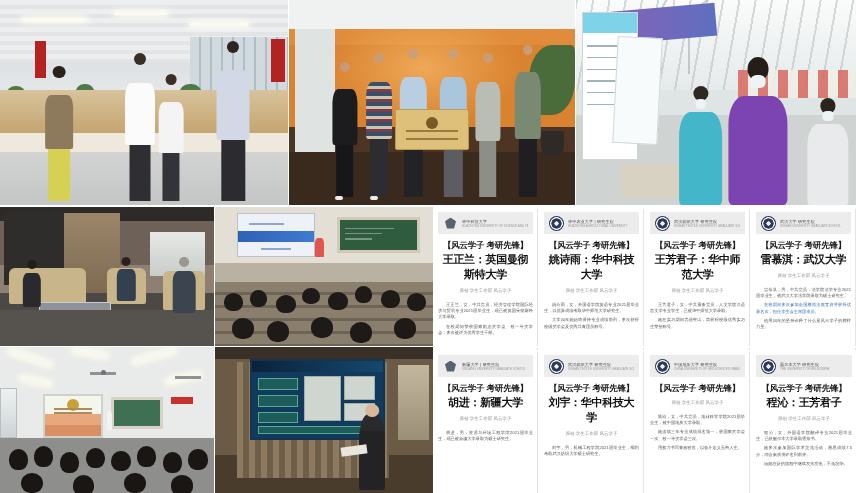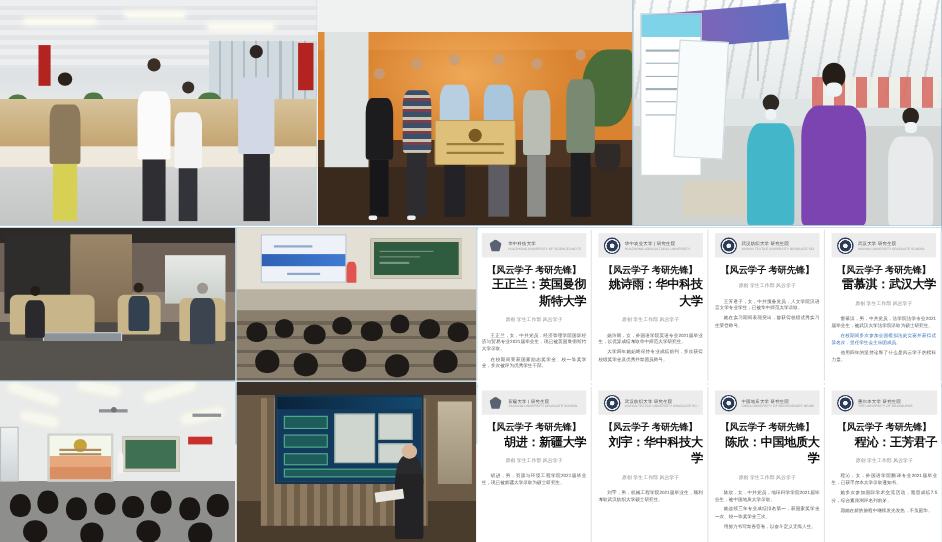--- a/index.html
+++ b/index.html
@@ -6,21 +6,21 @@
   * { box-sizing: border-box; margin: 0; padding: 0; }
   html, body {
     width: 856px; height: 493px;
     background: #ffffff;
     font-family: "Liberation Sans", sans-serif;
     overflow: hidden;
   }
   .collage {
     position: relative;
     width: 856px; height: 404px;
-    background: #0369a1;
+    background: #a16207;
   }
 
   
   .photo {
     position: absolute;
     overflow: hidden;
     background: #8a8f94;
   }
   .photo .scene { position: absolute; inset: 0; }
 
@@ -264,21 +264,21 @@
   }
 
   .card-bracket {
     text-align:center;
     font-size:8.5px; line-height:11px;
     font-weight:bold; color:#1a1a1a;
     letter-spacing:-.2px;
     filter: blur(.25px);
   }
   .card-title {
-    text-align:right;
+    text-align:center;
     font-size:11px; line-height:15px;
     font-weight:bold; color:#101010;
     letter-spacing:-.3px;
     margin-top:1px;
     filter: blur(.2px);
   }
   .card-sub {
     text-align:center;
     font-size:4.5px; line-height:7px;
     color:#8d8d8d;
@@ -577,20 +577,21 @@
 
     <div class="card">
       <div class="card-head">
         <div class="card-logo"></div>
         <div class="card-acct">
           <div class="ln1">武汉纺织大学 研究生院</div>
           <div class="ln2">WUHAN TEXTILE UNIVERSITY GRADUATE SCHOOL</div>
         </div>
       </div>
       <div class="card-bracket">【风云学子 考研先锋】</div>
+      <div class="card-title">王芳君子：华中师范大学</div>
       <div class="card-sub">原创 学生工作部 风云学子</div>
       <div class="card-body">
         <p>王芳君子，女，中共预备党员，人文学院汉语言文学专业学生，已被华中师范大学录取。</p>
         <p>她在实习期间表现突出，曾获得校级优秀实习生荣誉称号。</p>
       </div>
     </div>
 
     <div class="card">
       <div class="card-head">
         <div class="card-logo"></div>
@@ -643,21 +644,20 @@
 
     <div class="card">
       <div class="card-head">
         <div class="card-logo"></div>
         <div class="card-acct">
           <div class="ln1">中国地质大学 研究生院</div>
           <div class="ln2">CHINA UNIVERSITY OF GEOSCIENCES GRADUATE SCHOOL</div>
         </div>
       </div>
       <div class="card-bracket">【风云学子 考研先锋】</div>
-      <div class="card-title">陈欣：中国地质大学</div>
       <div class="card-sub">原创 学生工作部 风云学子</div>
       <div class="card-body">
         <p>陈欣，女，中共党员，地球科学学院2021届毕业生，被中国地质大学录取。</p>
         <p>她连续三年专业成绩排名第一，获国家奖学金一次、校一等奖学金三次。</p>
         <p>用努力书写青春答卷，以奋斗定义无悔人生。</p>
       </div>
     </div>
 
     <div class="card">
       <div class="card-head">

